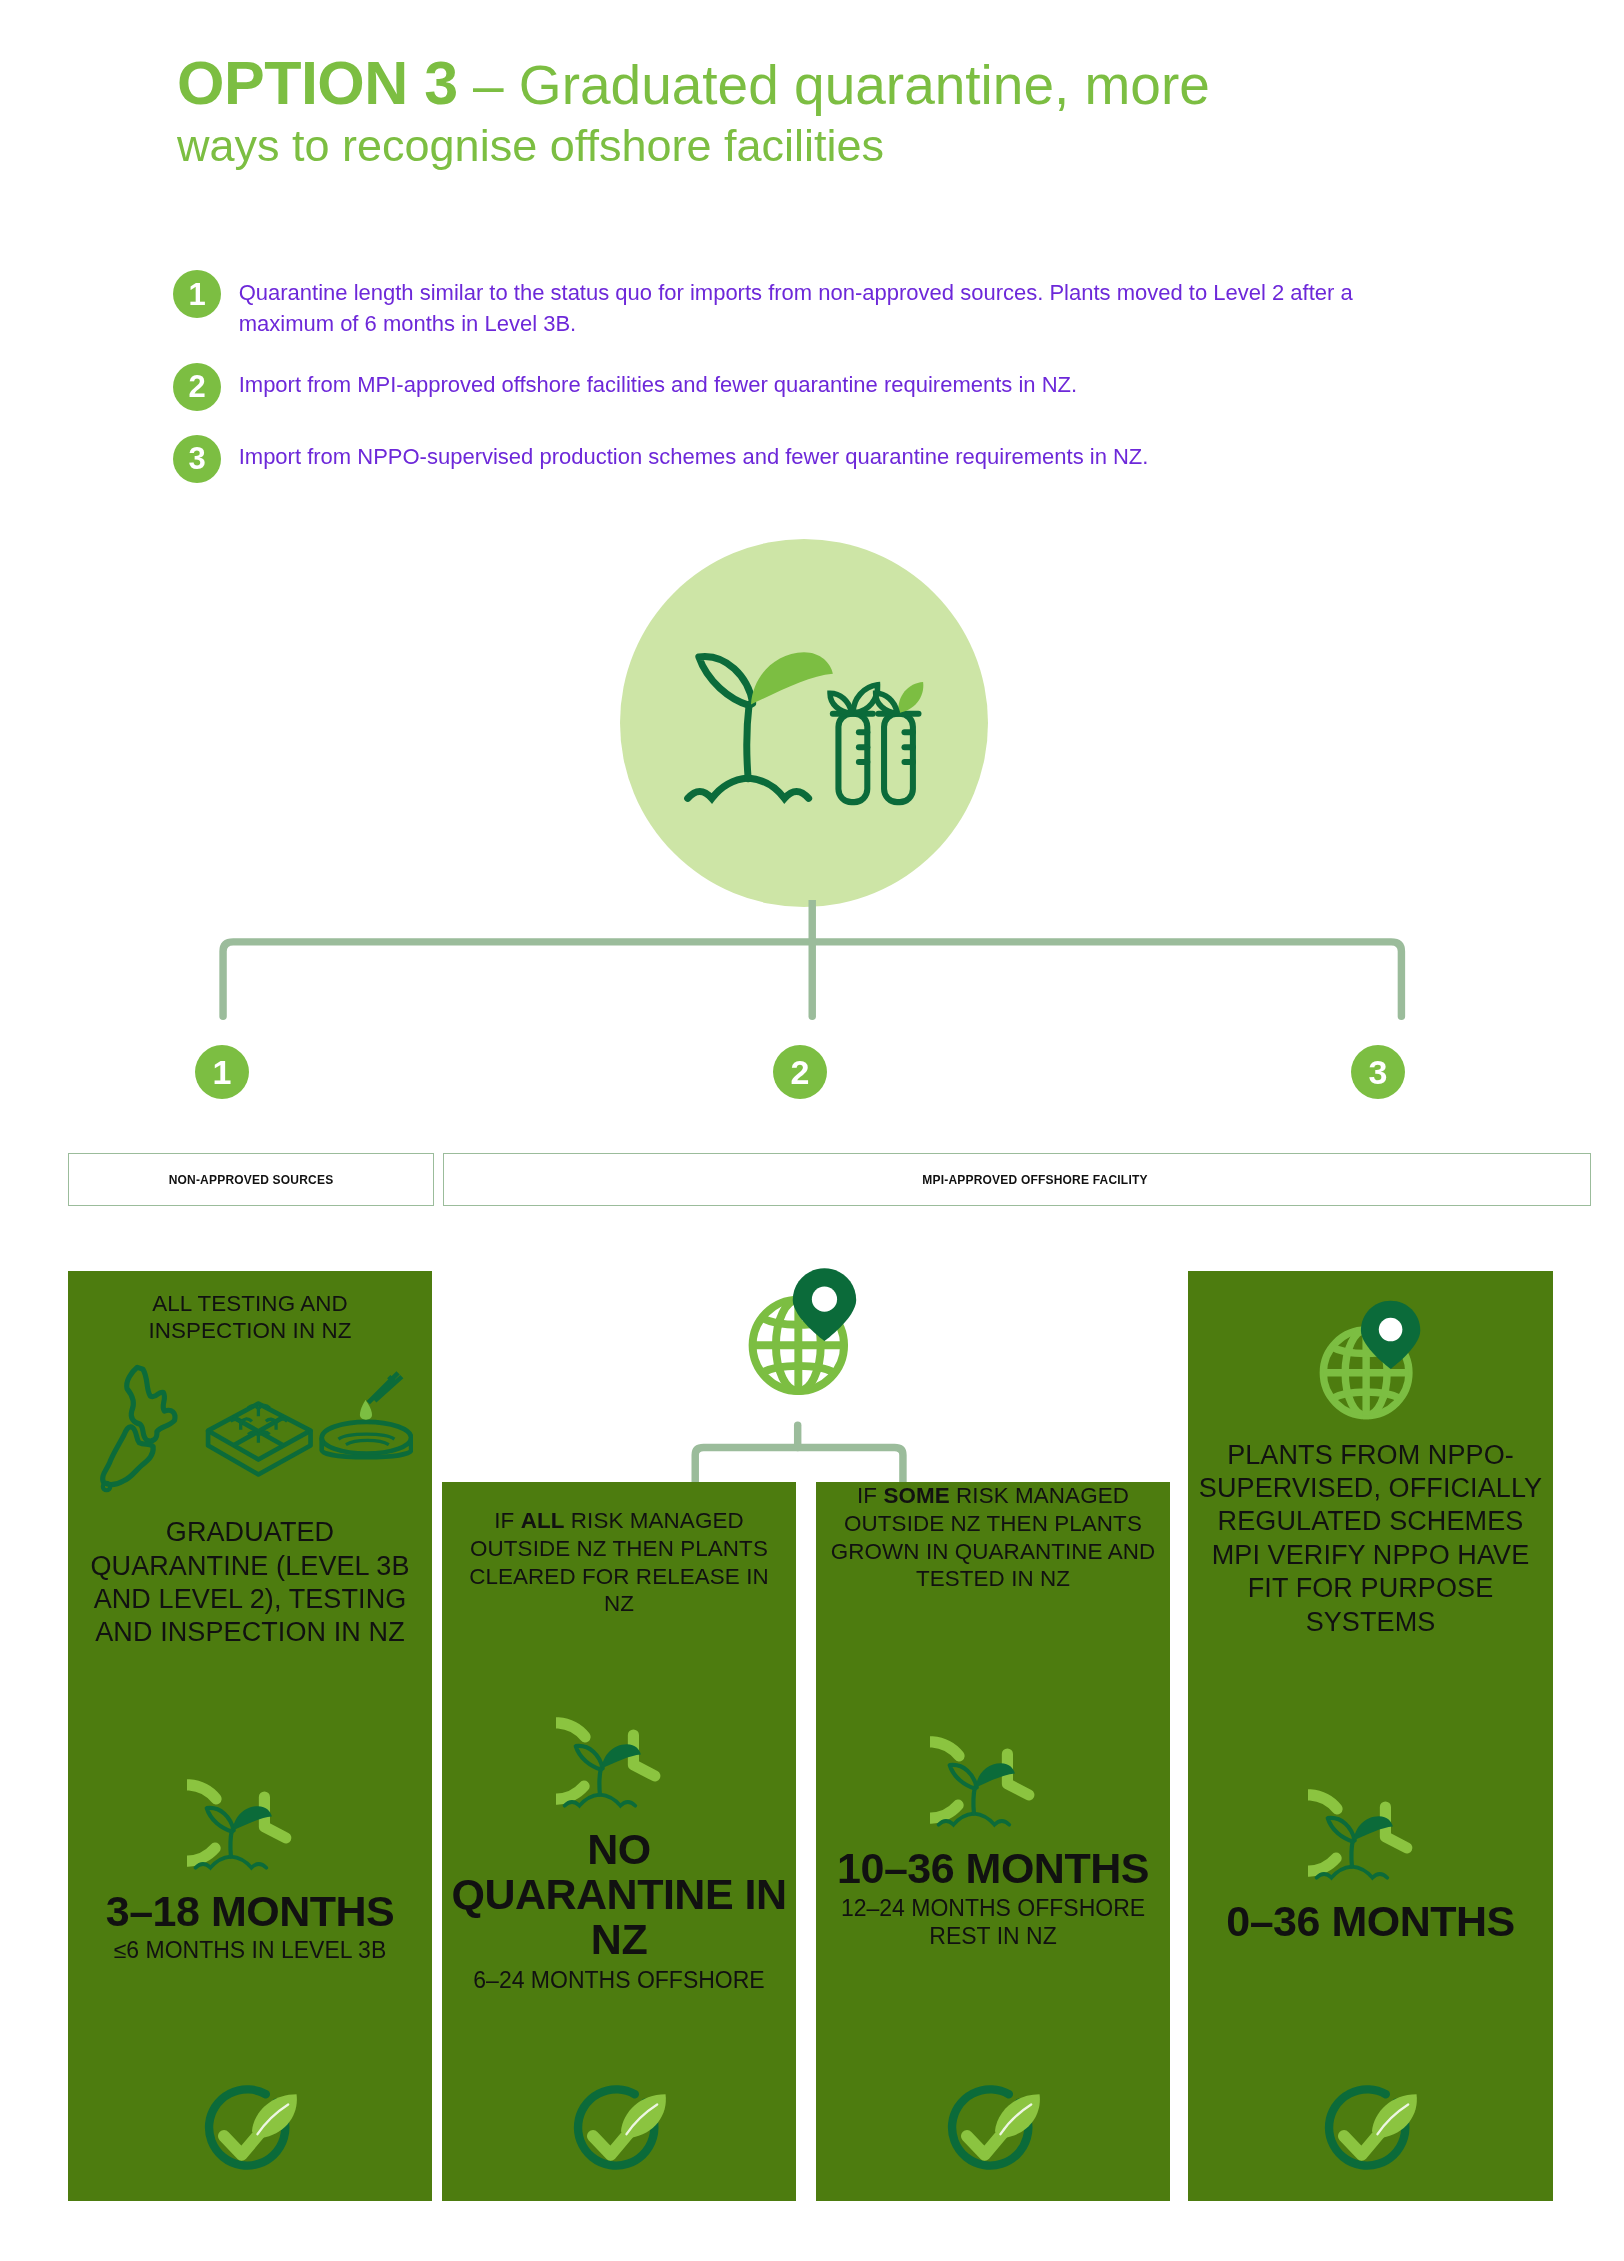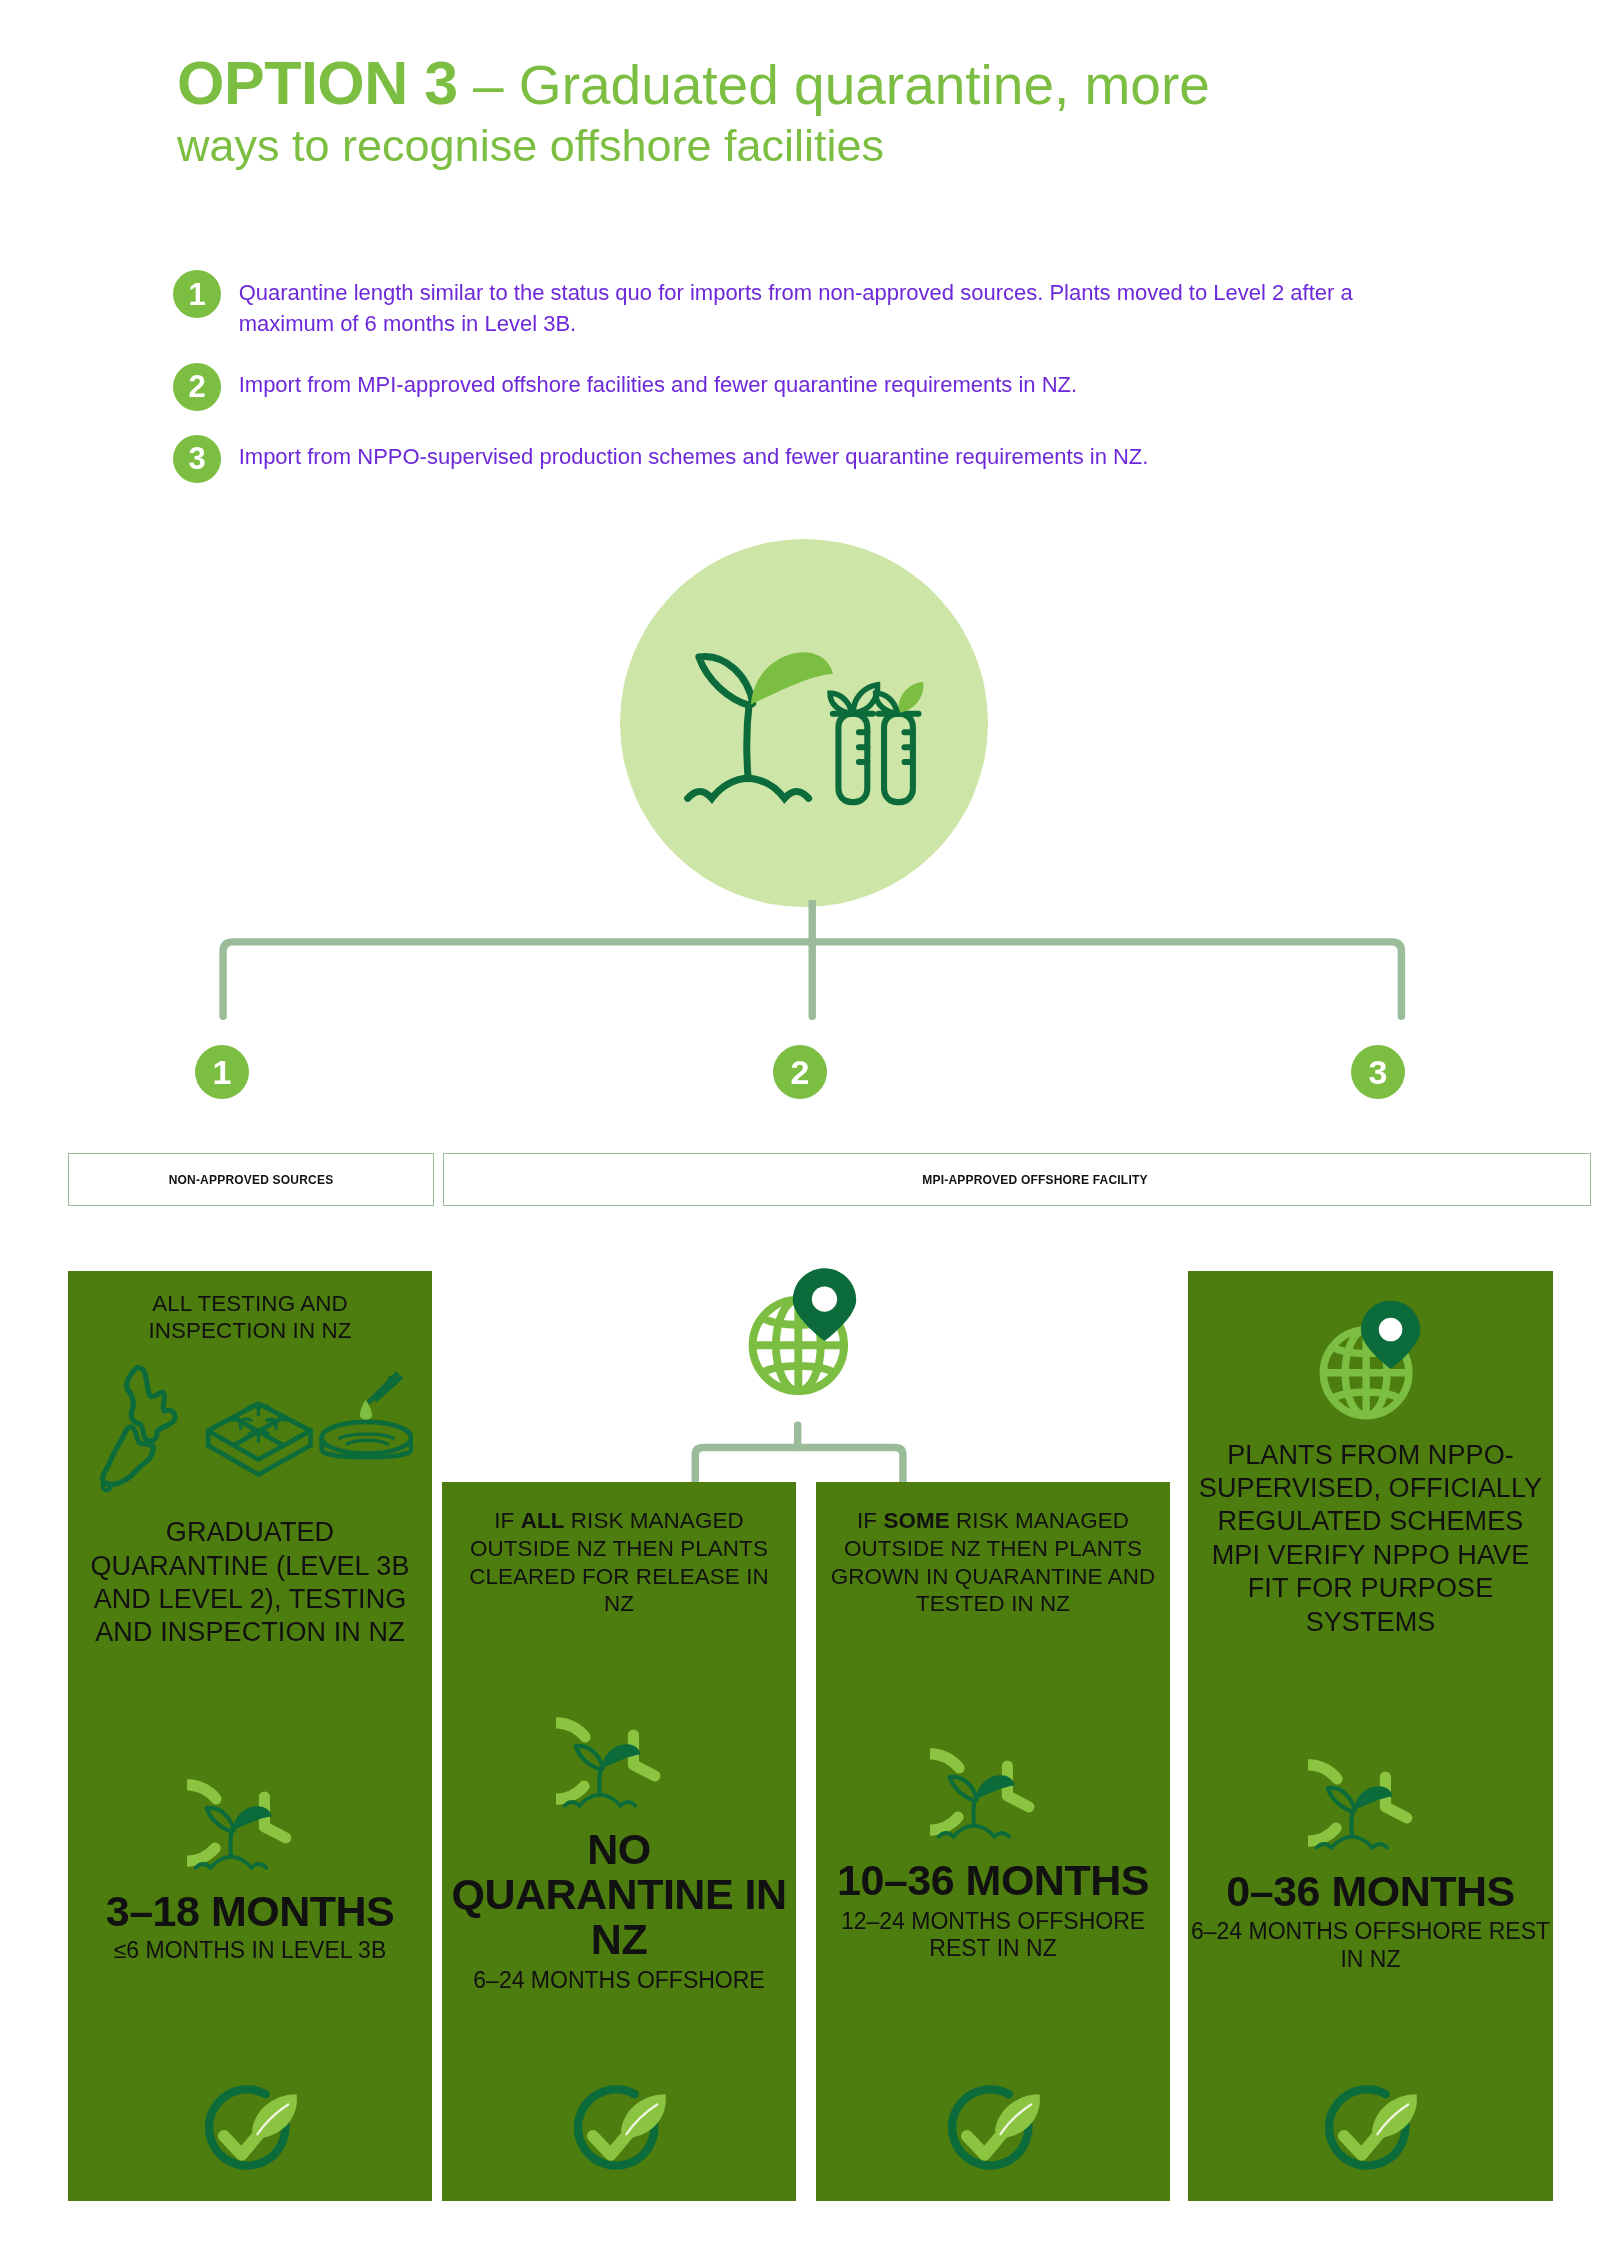--- a/index.html
+++ b/index.html
@@ -262,21 +262,21 @@
 
   <svg class="icon-svg" style="margin-bottom:24px;" width="107" height="93" viewBox="0 0 230 200">
     <path d="M170 40 A82 82 0 1 1 148 22" fill="none" stroke="#0B6B3A" stroke-width="18" stroke-linecap="round"></path>
     <path d="M58 112 L96 152 L168 66" fill="none" stroke="#8BC440" stroke-width="26" stroke-linecap="round" stroke-linejoin="round"></path>
     <path d="M118 102 C122 60 160 22 214 22 C220 66 190 108 138 116 Z" fill="#8BC440"></path>
     <path d="M196 44 C168 62 146 84 130 108" fill="none" stroke="#ffffff" stroke-width="5" stroke-linecap="round" opacity="0.85"></path>
   </svg>
 </div>
 
 <div class="col" id="col-3">
-  <div class="col-head" style="margin-top:25px;">
+  <div class="col-head" style="">
     <span>IF </span><b>SOME</b><span> RISK MANAGED OUTSIDE NZ THEN PLANTS GROWN IN QUARANTINE AND TESTED IN NZ</span>
   </div>
 
   <div class="spacer"></div>
 
   <svg class="icon-svg" width="126" height="107" viewBox="0 0 270 230">
     <path d="M60 168 A82 82 0 1 1 62 62" fill="none" stroke="#8BC440" stroke-width="24" stroke-linecap="round"></path>
     <path d="M166 58 L166 122 L212 146" fill="none" stroke="#8BC440" stroke-width="24" stroke-linecap="round" stroke-linejoin="round"></path>
     <path d="M18 210 q16 -16 32 0 q18 -22 44 -24 q26 2 44 24 q16 -16 32 0" fill="none" stroke="#0B6B3A" stroke-width="8" stroke-linecap="round"></path>
     <path d="M94 186 C92 164 92 148 96 130" fill="none" stroke="#0B6B3A" stroke-width="9" stroke-linecap="round"></path>
@@ -318,21 +318,20 @@
   <svg class="icon-svg" width="126" height="107" viewBox="0 0 270 230">
     <path d="M60 168 A82 82 0 1 1 62 62" fill="none" stroke="#8BC440" stroke-width="24" stroke-linecap="round"></path>
     <path d="M166 58 L166 122 L212 146" fill="none" stroke="#8BC440" stroke-width="24" stroke-linecap="round" stroke-linejoin="round"></path>
     <path d="M18 210 q16 -16 32 0 q18 -22 44 -24 q26 2 44 24 q16 -16 32 0" fill="none" stroke="#0B6B3A" stroke-width="8" stroke-linecap="round"></path>
     <path d="M94 186 C92 164 92 148 96 130" fill="none" stroke="#0B6B3A" stroke-width="9" stroke-linecap="round"></path>
     <path d="M96 132 C74 126 50 108 42 82 C72 78 94 102 100 130 Z" fill="none" stroke="#0B6B3A" stroke-width="9" stroke-linejoin="round"></path>
     <path d="M98 130 C100 102 122 78 152 78 C170 78 180 90 182 100 C158 102 128 116 98 130 Z" fill="#0B6B3A"></path>
   </svg>
 
   <div class="big-num" style="margin-top:12px;">0–36 MONTHS</div>
-  <div class="sub-num" style="margin-top:4.7px;">6–24 MONTHS OFFSHORE REST IN NZ</div>
 
   <div class="spacer"></div>
 
   <svg class="icon-svg" style="margin-bottom:24px;" width="107" height="93" viewBox="0 0 230 200">
     <path d="M170 40 A82 82 0 1 1 148 22" fill="none" stroke="#0B6B3A" stroke-width="18" stroke-linecap="round"></path>
     <path d="M58 112 L96 152 L168 66" fill="none" stroke="#8BC440" stroke-width="26" stroke-linecap="round" stroke-linejoin="round"></path>
     <path d="M118 102 C122 60 160 22 214 22 C220 66 190 108 138 116 Z" fill="#8BC440"></path>
     <path d="M196 44 C168 62 146 84 130 108" fill="none" stroke="#ffffff" stroke-width="5" stroke-linecap="round" opacity="0.85"></path>
   </svg>
 </div>

